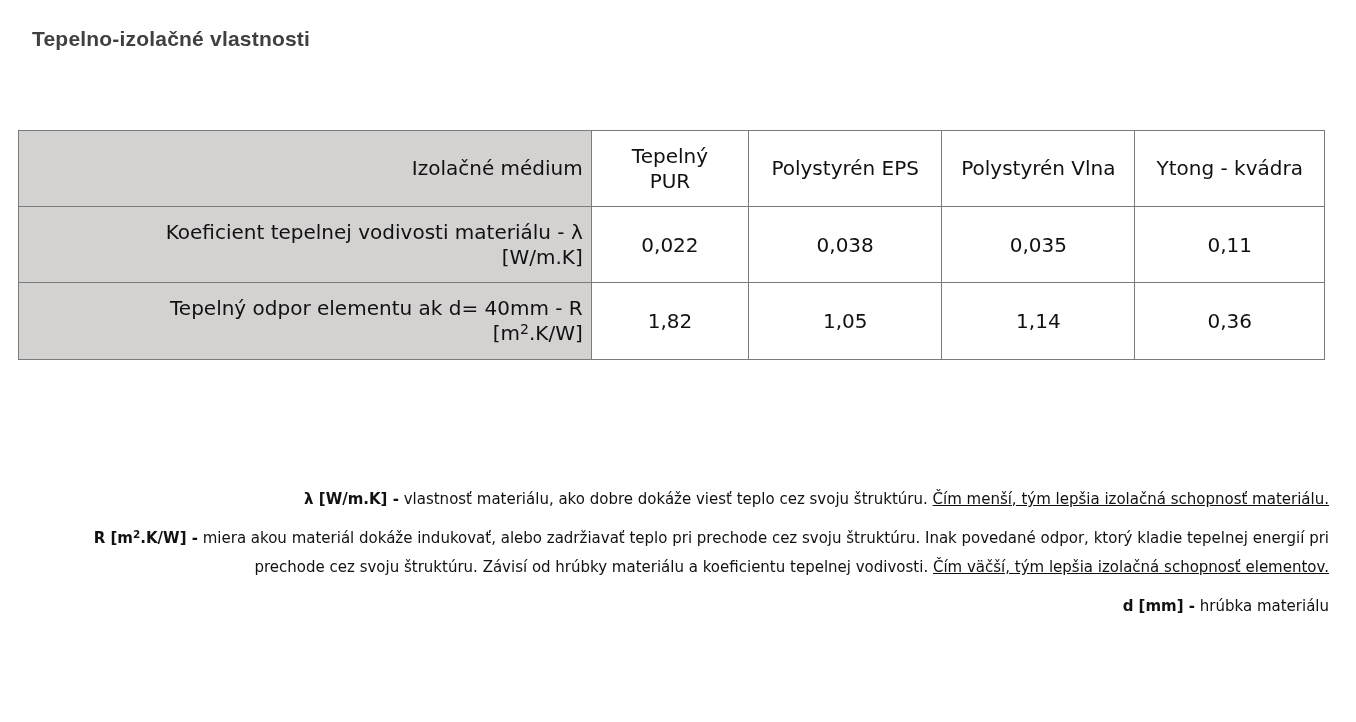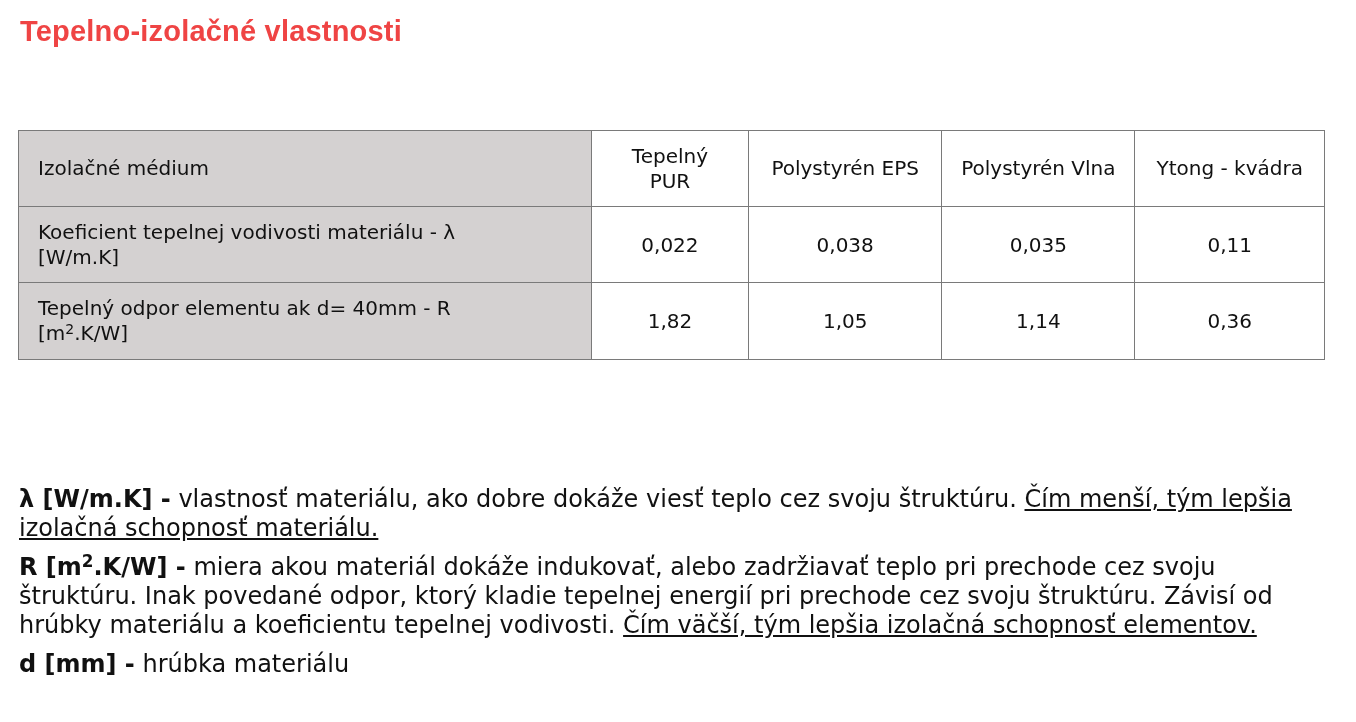--- a/index.html
+++ b/index.html
@@ -14,43 +14,43 @@
       position: relative;
       font-family: "DejaVu Sans", sans-serif;
       color: #111111;
     }
     .title {
       position: absolute;
       left: 19px;
       top: 14px;
       font-family: "Liberation Sans", sans-serif;
       font-weight: bold;
-      font-size: 29px;
+      font-size: 21px;
       letter-spacing: 0.2px;
-      color: #ef4444;
-      margin: 1px;
+      color: #404040;
+      margin: 13px;
     }
     table.props {
       position: absolute;
       left: 18px;
       top: 130px;
       width: 1307px;
       border-collapse: collapse;
       font-family: "DejaVu Sans", sans-serif;
       font-size: 20px;
       color: #111;
     }
     table.props td, table.props th {
       border: 1px solid #7a7a7a;
       padding: 0;
       font-weight: normal;
     }
     table.props .label-cell {
       background: #d4d1d1;
-      text-align: left;
+      text-align: right;
       padding-left: 19px;
       padding-right: 8px;
       line-height: 25px;
       width: 554px;
       font-size: 20px;
     }
     table.props .val-cell {
       text-align: center;
       background: #ffffff;
       font-size: 20px;
@@ -66,23 +66,24 @@
     col.c1 { width: 159px; }
     col.c2 { width: 195px; }
     col.c3 { width: 195px; }
     col.c4 { width: 192px; }
     .notes {
       position: absolute;
       left: 19px;
       top: 485px;
       width: 1310px;
       font-family: "DejaVu Sans", sans-serif;
-      font-size: 24px;
+      font-size: 15px;
       line-height: 29px;
       color: #111;
+      text-align: right;
     }
     .notes p { margin: 0 0 10px 0; }
     .notes b { font-weight: bold; }
     .notes u { text-decoration: underline; }
     sup.sq { font-size: 0.7em; vertical-align: 0.45em; line-height: 0; }
   </style>
 </head>
 <body>
 
 <h1 class="title">Tepelno-izolačné vlastnosti</h1>

